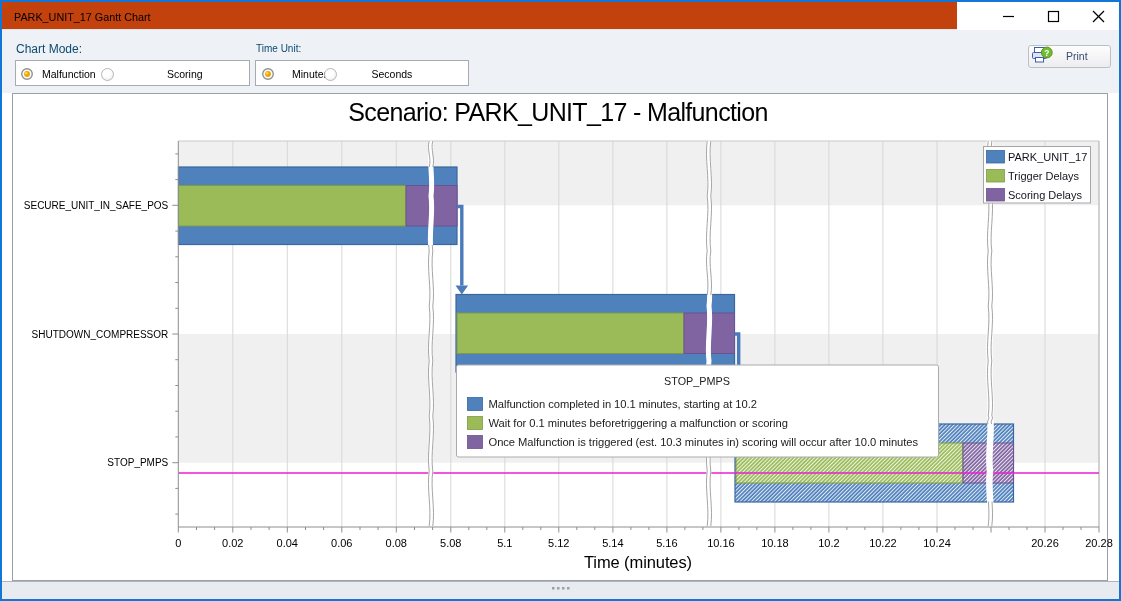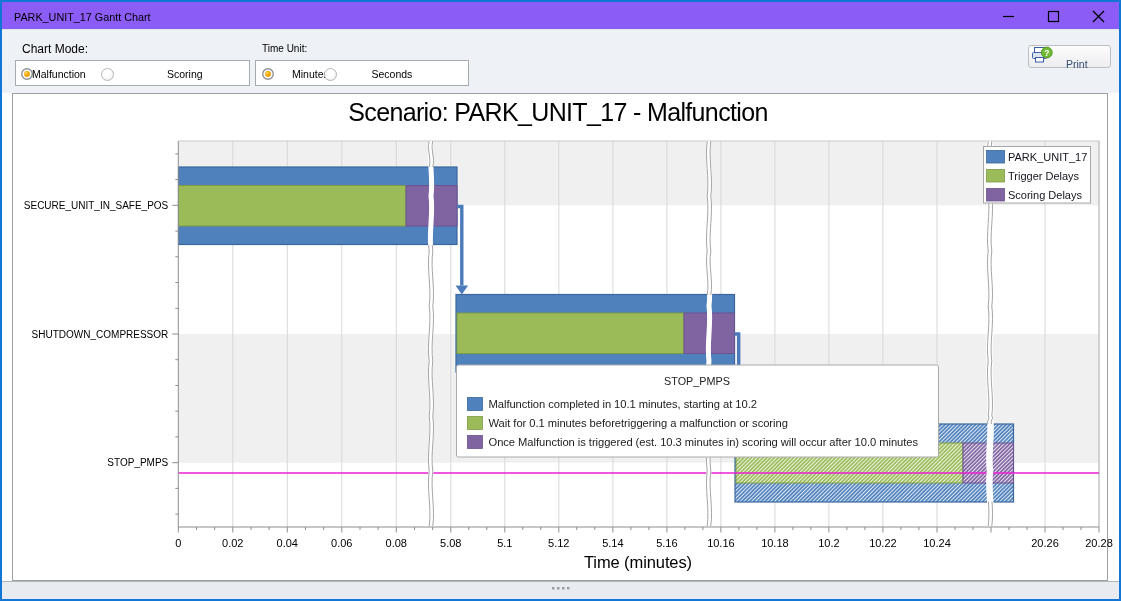--- a/index.html
+++ b/index.html
@@ -1,27 +1,27 @@
 <!DOCTYPE html>
 <html><head><meta charset="utf-8"><style>
 html,body{margin:0;padding:0;width:1121px;height:601px;overflow:hidden;
   font-family:"Liberation Sans",sans-serif;}
 #win{position:absolute;left:0;top:0;width:1121px;height:601px;background:#ffffff;
   border:2px solid #1176d5;border-bottom-width:3px;box-sizing:border-box;}
-#titlebar{position:absolute;left:2px;top:2px;width:1117px;height:27px;background:#8b5cf6;
+#titlebar{position:absolute;left:2px;top:2px;width:955px;height:27px;background:#c2410c;
   border-bottom:1px solid #e3e7ea;}
 #title{position:absolute;left:12px;top:9px;font-size:10.8px;color:#000;}
 #toolbar{position:absolute;left:2px;top:30px;width:1117px;height:63px;background:#eef1f5;}
-.lbl{position:absolute;font-size:12px;color:#000000;margin-left:6px;}
+.lbl{position:absolute;font-size:12px;color:#0c4a6e;}
 .gbox{position:absolute;top:30px;height:24px;background:#fff;border:1px solid #a7abb0;}
 .radio{position:absolute;top:7px;width:12px;height:12px;}
 .rlbl{position:absolute;top:7px;font-size:10.5px;color:#000;}
 #printbtn{position:absolute;left:1026px;top:15px;width:81px;height:21px;border:1px solid #bcc0c4;
   border-radius:3px;background:linear-gradient(#fdfdfd,#ededf0);}
-#printbtn span{position:absolute;left:37px;top:12px;font-size:10.5px;color:#374c72;}
+#printbtn span{position:absolute;left:37px;top:4px;font-size:10.5px;color:#374c72;}
 #statusbar{position:absolute;left:2px;top:581px;width:1117px;height:17px;background:#e8ecf1;
   border-top:1px solid #b1b5ba;}
 svg{position:absolute;left:0;top:0;}
 </style></head><body>
 <div id="win"></div>
 <div id="titlebar">
     <span id="title">PARK_UNIT_17 Gantt Chart</span>
 <svg width="130" height="28" style="left:987px;top:0">
  <line x1="14" y1="14.5" x2="25" y2="14.5" stroke="#000" stroke-width="1.2"></line>
  <rect x="59.5" y="9.5" width="10" height="10" fill="none" stroke="#000" stroke-width="1.2"></rect>
@@ -31,21 +31,21 @@
 </div>
 <div id="toolbar">
  <span class="lbl" style="left:14px;top:12px;font-size:12px;">Chart Mode:</span>
  <span class="lbl" style="left:254px;top:13px;font-size:10px;">Time Unit:</span>
  <div class="gbox" style="left:13px;width:233px;">
    <svg class="radio" style="left:5px" viewBox="0 0 13 13">
         <circle cx="6.5" cy="6.5" r="5.7" fill="#fff" stroke="#8e9092" stroke-width="1.5"></circle>
         <circle cx="6.5" cy="6.5" r="3.2" fill="#f2a200"></circle>
         <circle cx="5.6" cy="5.6" r="1.4" fill="#ffd65e"></circle>
       </svg>
-   <span class="rlbl" style="left:16px;">Malfunction</span>
+   <span class="rlbl" style="left:26px;">Malfunction</span>
    <div class="radio" style="left:85px;width:13px;height:13px;border-radius:50%;border:1.4px solid #b4b7ba;background:radial-gradient(circle at 40% 35%,#ffffff 40%,#e4e6e8);box-sizing:border-box;"></div>
    <span class="rlbl" style="left:103px;margin-left:48px;">Scoring</span>
  </div>
  <div class="gbox" style="left:253px;width:212px;">
    <svg class="radio" style="left:6px" viewBox="0 0 13 13">
         <circle cx="6.5" cy="6.5" r="5.7" fill="#fff" stroke="#8e9092" stroke-width="1.5"></circle>
         <circle cx="6.5" cy="6.5" r="3.2" fill="#f2a200"></circle>
         <circle cx="5.6" cy="5.6" r="1.4" fill="#ffd65e"></circle>
       </svg>
    <span class="rlbl" style="left:36px;">Minutes</span>

